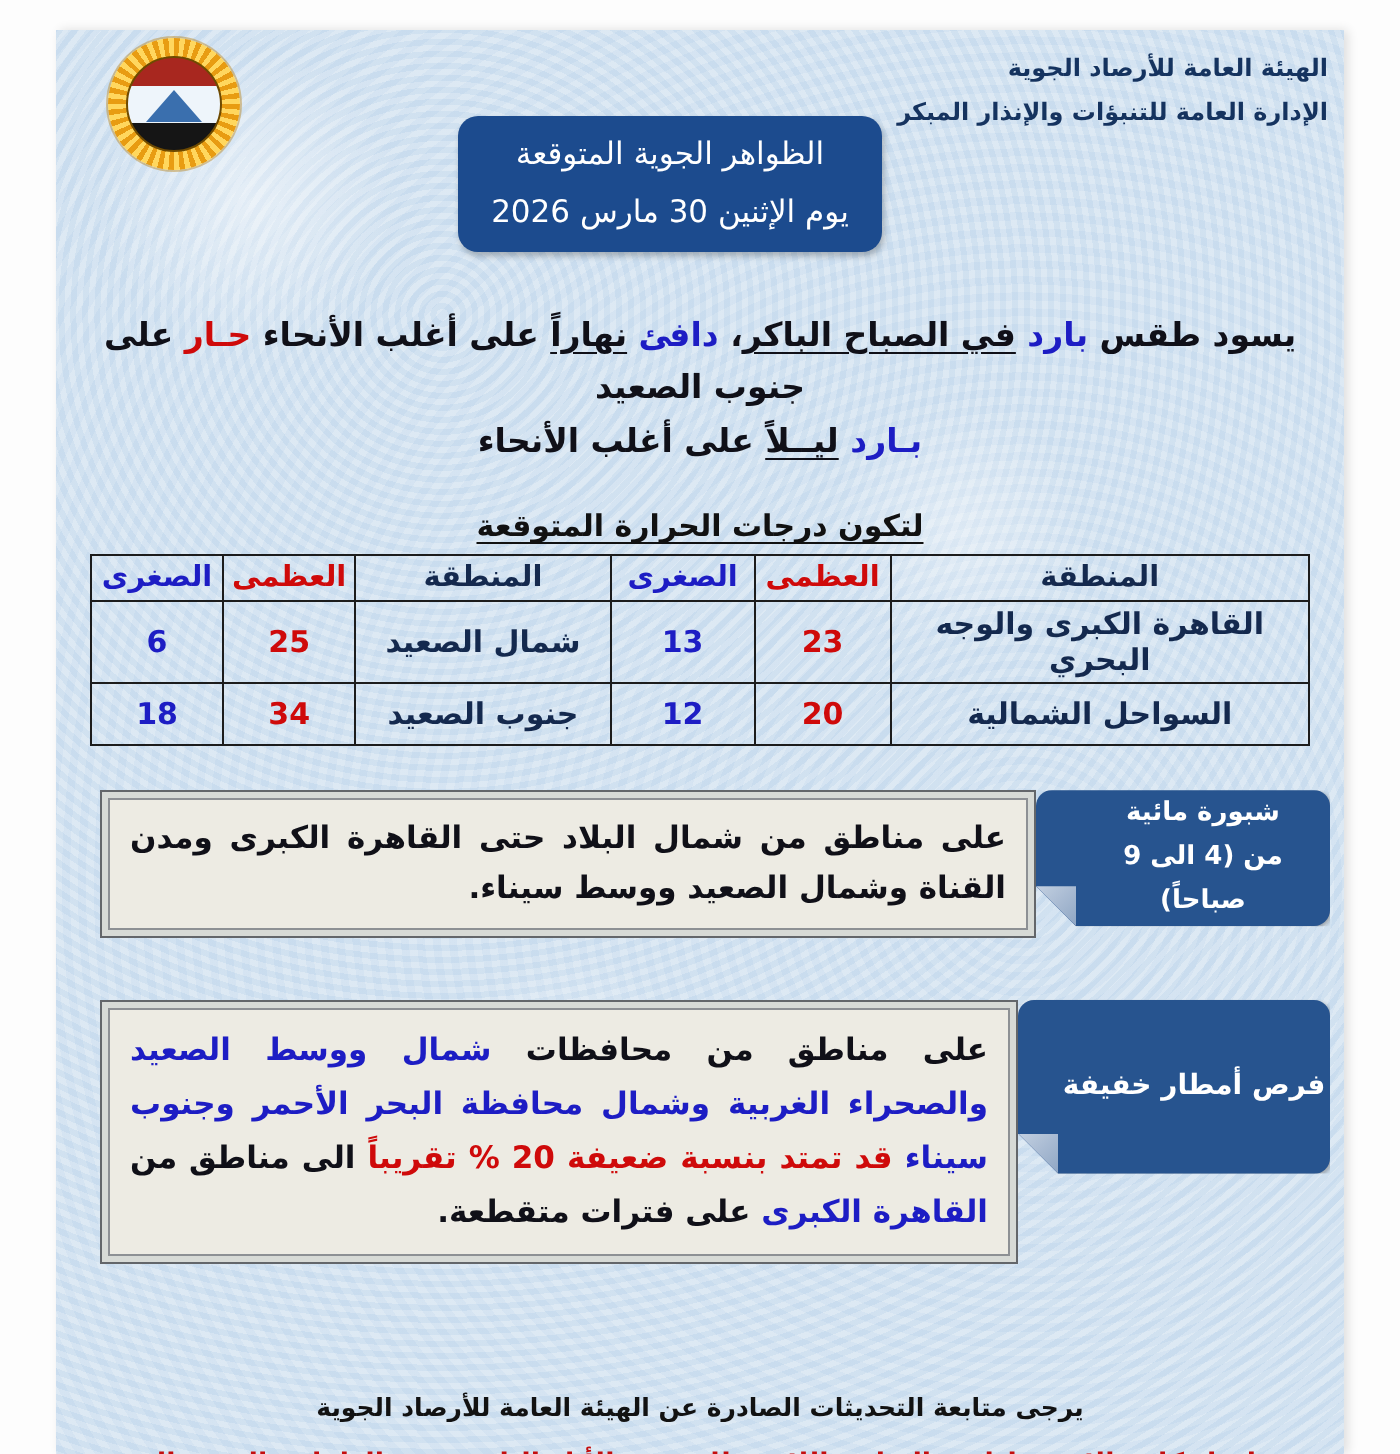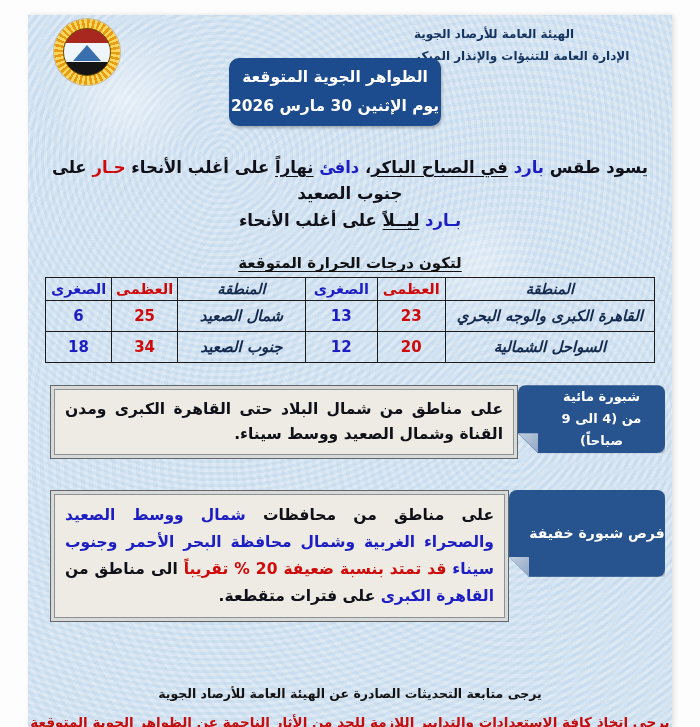--- a/index.html
+++ b/index.html
@@ -23,44 +23,44 @@
   .logo{position:absolute;left:26px;top:4px;width:66px;height:66px;border-radius:50%;
     background:repeating-conic-gradient(#e89c12 0deg 5deg,#ffd75e 5deg 10deg);
     box-shadow:0 0 0 1px rgba(180,120,0,.4);}
   .logo-core{position:absolute;inset:9px;border-radius:50%;overflow:hidden;
     background:linear-gradient(to bottom,#a8271f 0 30%,#eef5fb 30% 71%,#151515 71% 100%);
     border:1px solid #6e4a00;}
   .logo-core::after{content:"";position:absolute;left:50%;top:34%;transform:translateX(-50%);
     width:0;height:0;border-left:14px solid transparent;border-right:14px solid transparent;
     border-bottom:16px solid #3a6fae;}
   
-  .org{position:absolute;top:8px;right:8px;width:250px;text-align:left;
+  .org{position:absolute;top:8px;right:8px;width:250px;text-align:right;
     color:#15335f;font-weight:bold;font-size:12px;line-height:1.85;}
   
   .title-box{position:absolute;left:201px;top:43px;width:212px;height:68px;
-    background:#1c4b8e;border-radius:10px;color:#fff;font-weight:bold;font-size:15.5px;
+    background:#1c4b8e;border-radius:10px;color:#fff;font-weight:normal;font-size:15.5px;
     display:flex;flex-direction:column;align-items:center;justify-content:center;
     line-height:1.85;box-shadow:1px 2px 3px rgba(0,0,0,.25);}
   .content{position:absolute;top:140px;left:0;right:0;}
   
   .summary{margin:0 14px;text-align:center;font-weight:bold;font-size:16.5px;
     line-height:1.6;color:#101018;}
   .c-black{color:#101018}
   .c-blue{color:#1d1dc4}
   .c-red{color:#cf0a0a}
   .u{text-decoration:underline;text-underline-offset:3px;}
   
   .table-caption{margin-top:20px;text-align:center;font-weight:bold;font-size:15px;
     color:#111;text-decoration:underline;text-underline-offset:3px;}
   table.temps{margin:5px auto 0;border-collapse:collapse;width:610px;}
   table.temps td{border:1px solid #1c1c1c;text-align:center;font-weight:bold;
     font-size:14.5px;padding:2px 4px;}
   table.temps tr.hdr td{height:18px;}
   table.temps tr.data td{height:26px;font-size:15px;}
-  .t-region{color:#14294e;font-style:italic;}
+  .t-region{color:#14294e;}
   .t-max{color:#cf0a0a;}
   .t-min{color:#1d1dc4;}
   
   .warn-row{display:flex;align-items:flex-start;margin:22px 7px 0 10px;}
   .warn-row.rain{margin-top:31px;}
   .tag{position:relative;background:#27548f;color:#fff;font-weight:bold;text-align:center;
     border-radius:8px;display:flex;flex-direction:column;justify-content:center;
     clip-path:polygon(0 0,100% 0,100% 100%,20px 100%,0 calc(100% - 20px));
     box-shadow:1px 1px 2px rgba(0,0,0,.3);padding-left:20px;}
   .tag::after{content:"";position:absolute;left:0;bottom:0;width:20px;height:20px;
@@ -146,21 +146,21 @@
         <div>شبورة مائية</div>
         <div>من (4 الى 9 صباحاً)</div>
       </div>
       <div class="wbox">
         <div class="wbox-inner">على مناطق من شمال البلاد حتى القاهرة الكبرى ومدن القناة وشمال الصعيد ووسط سيناء.</div>
       </div>
     </div>
 
     <div class="warn-row rain">
       <div class="tag rain-tag">
-        <div>فرص شبورة خفيفة</div>
+        <div>فرص أمطار خفيفة</div>
       </div>
       <div class="wbox">
         <div class="wbox-inner rain-text"><span class="c-black">على مناطق من محافظات </span><span class="c-blue">شمال ووسط الصعيد والصحراء الغربية وشمال محافظة البحر الأحمر وجنوب سيناء </span><span class="c-red">قد تمتد بنسبة ضعيفة </span><span class="c-red" dir="ltr">% 20</span><span class="c-red"> تقريباً </span><span class="c-black">الى مناطق من </span><span class="c-blue">القاهرة الكبرى </span><span class="c-black">على فترات متقطعة.</span></div>
       </div>
     </div>
 
     <div class="footer-note">يرجى متابعة التحديثات الصادرة عن الهيئة العامة للأرصاد الجوية</div>
     <div class="footer-warning">يرجى اتخاذ كافة الاستعدادات والتدابير اللازمة للحد من الأثار الناجمة عن الظواهر الجوية المتوقعة</div>
 
   </div>

